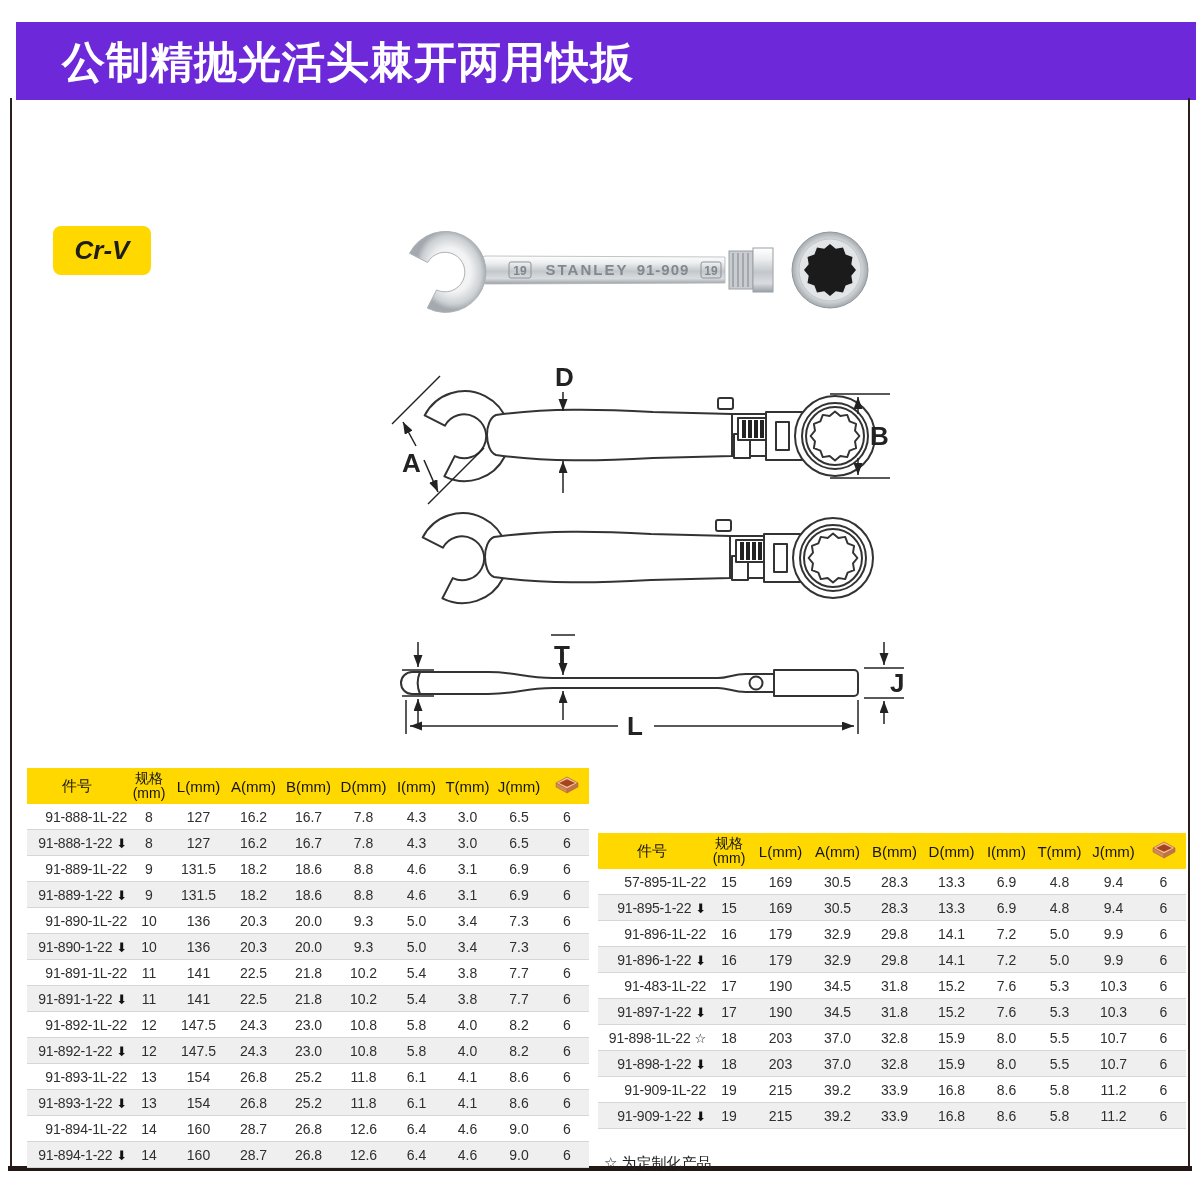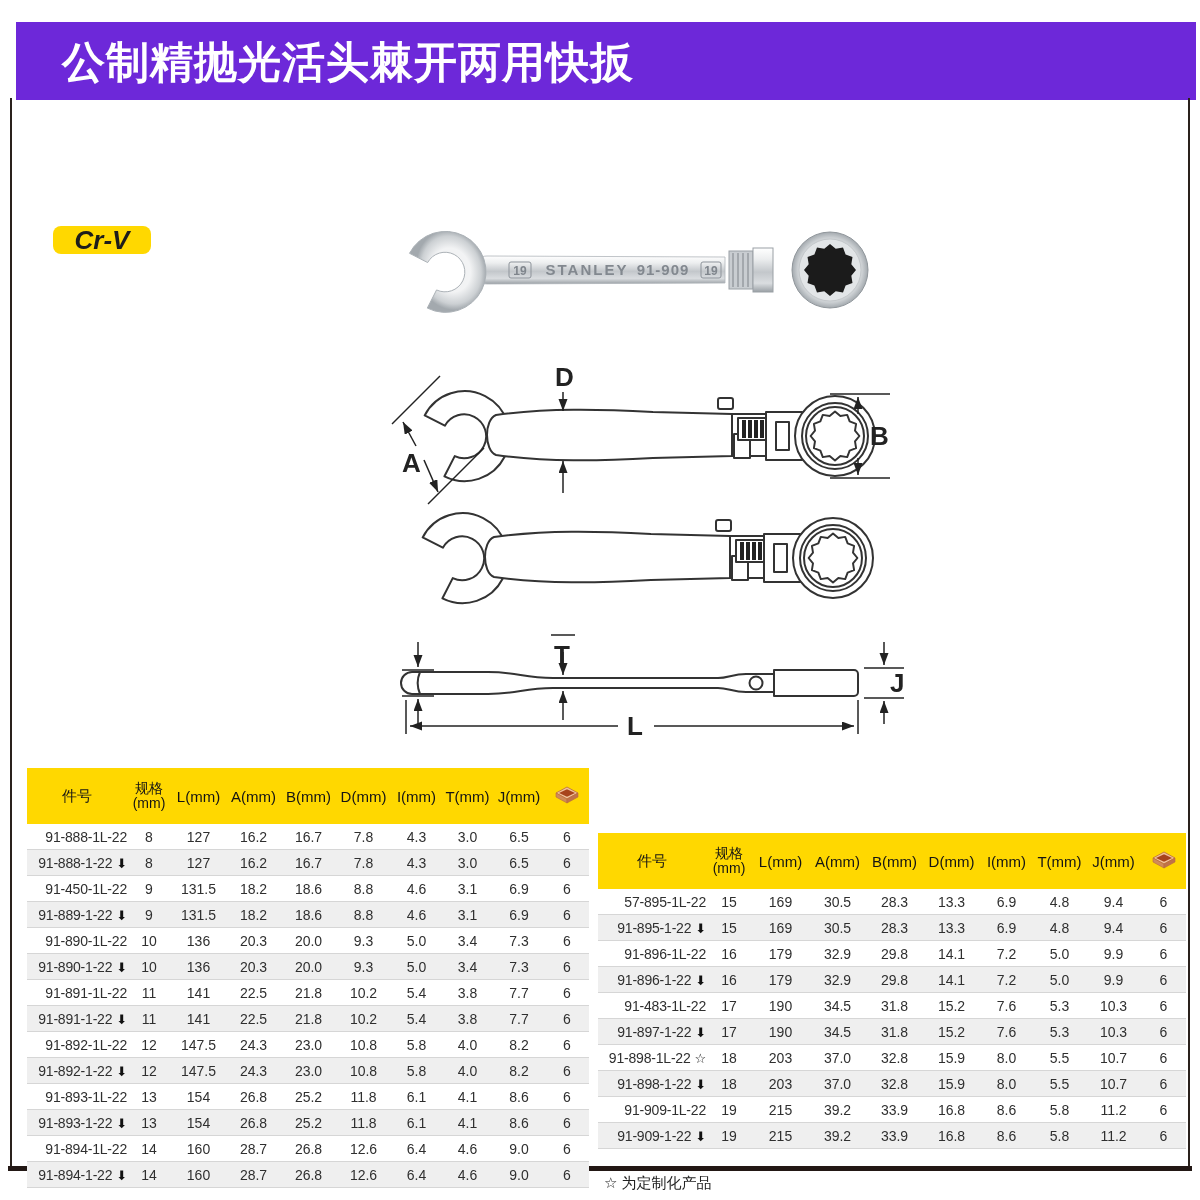--- a/index.html
+++ b/index.html
@@ -6,28 +6,28 @@
   .page{position:relative;width:1200px;height:1200px;background:#fff;overflow:hidden;
         font-family:"Liberation Sans","DejaVu Sans",sans-serif;}
   
   .titlebar{position:absolute;left:16px;top:22px;width:1180px;height:78px;background:#6d28d9;}
   .titlebar h1{margin:0;padding-left:46px;line-height:80px;font-size:43px;font-weight:700;
                color:#ffffff;letter-spacing:1px;white-space:nowrap;}
   .frame-l{position:absolute;left:10px;top:98px;width:2px;height:1070px;background:#2a211c;}
   .frame-r{position:absolute;left:1188px;top:98px;width:2px;height:1070px;background:#2a211c;}
   .bottomrule{position:absolute;left:8px;top:1166px;width:1184px;height:5px;background:#231815;}
   
-  .badge{position:absolute;left:53px;top:226px;width:98px;height:28px;background:#ffd800;
+  .badge{position:absolute;left:53px;top:226px;width:98px;height:49px;background:#ffd800;
          border-radius:8px;display:flex;align-items:center;justify-content:center;}
   .badge span{font-size:26px;font-weight:800;font-style:italic;color:#1d1d1b;letter-spacing:0;}
   
   .art{position:absolute;}
   
   .ptable{border-collapse:collapse;table-layout:fixed;font-size:14px;color:#2f2f2f;}
-  .ptable thead th{background:#ffd800;height:56px;font-weight:400;font-size:15px;color:#141414;
+  .ptable thead th{background:#ffd800;height:36px;font-weight:400;font-size:15px;color:#141414;
                    padding:0;text-align:center;vertical-align:middle;}
   .ptable thead th.h-part{text-align:center;}
   .spec-h{line-height:1.1;font-size:14px;}
   .ptable td{height:25px;text-align:center;vertical-align:middle;border-bottom:1px solid #d6d6d6;
              padding:0;background:#ffffff;}
   .ptable td.part{text-align:right;padding-left:7px;white-space:nowrap;letter-spacing:-0.2px;}
   .ptable tr.alt td{background:#efefef;}
   .mark{margin-left:4px;font-size:13px;color:#111;}
   .footnote{margin-top:21px;padding-left:6px;font-size:15px;color:#222;height:25px;line-height:25px;}
   svg text{font-family:"Liberation Sans","DejaVu Sans",sans-serif;}
@@ -220,21 +220,21 @@
           <td>127</td>
           <td>16.2</td>
           <td>16.7</td>
           <td>7.8</td>
           <td>4.3</td>
           <td>3.0</td>
           <td>6.5</td>
           <td>6</td>
         </tr>
         <tr>
-          <td class="part">91-450-1L-22</td>
+          <td class="part">91-889-1L-22</td>
           <td>9</td>
           <td>131.5</td>
           <td>18.2</td>
           <td>18.6</td>
           <td>8.8</td>
           <td>4.6</td>
           <td>3.1</td>
           <td>6.9</td>
           <td>6</td>
         </tr>

